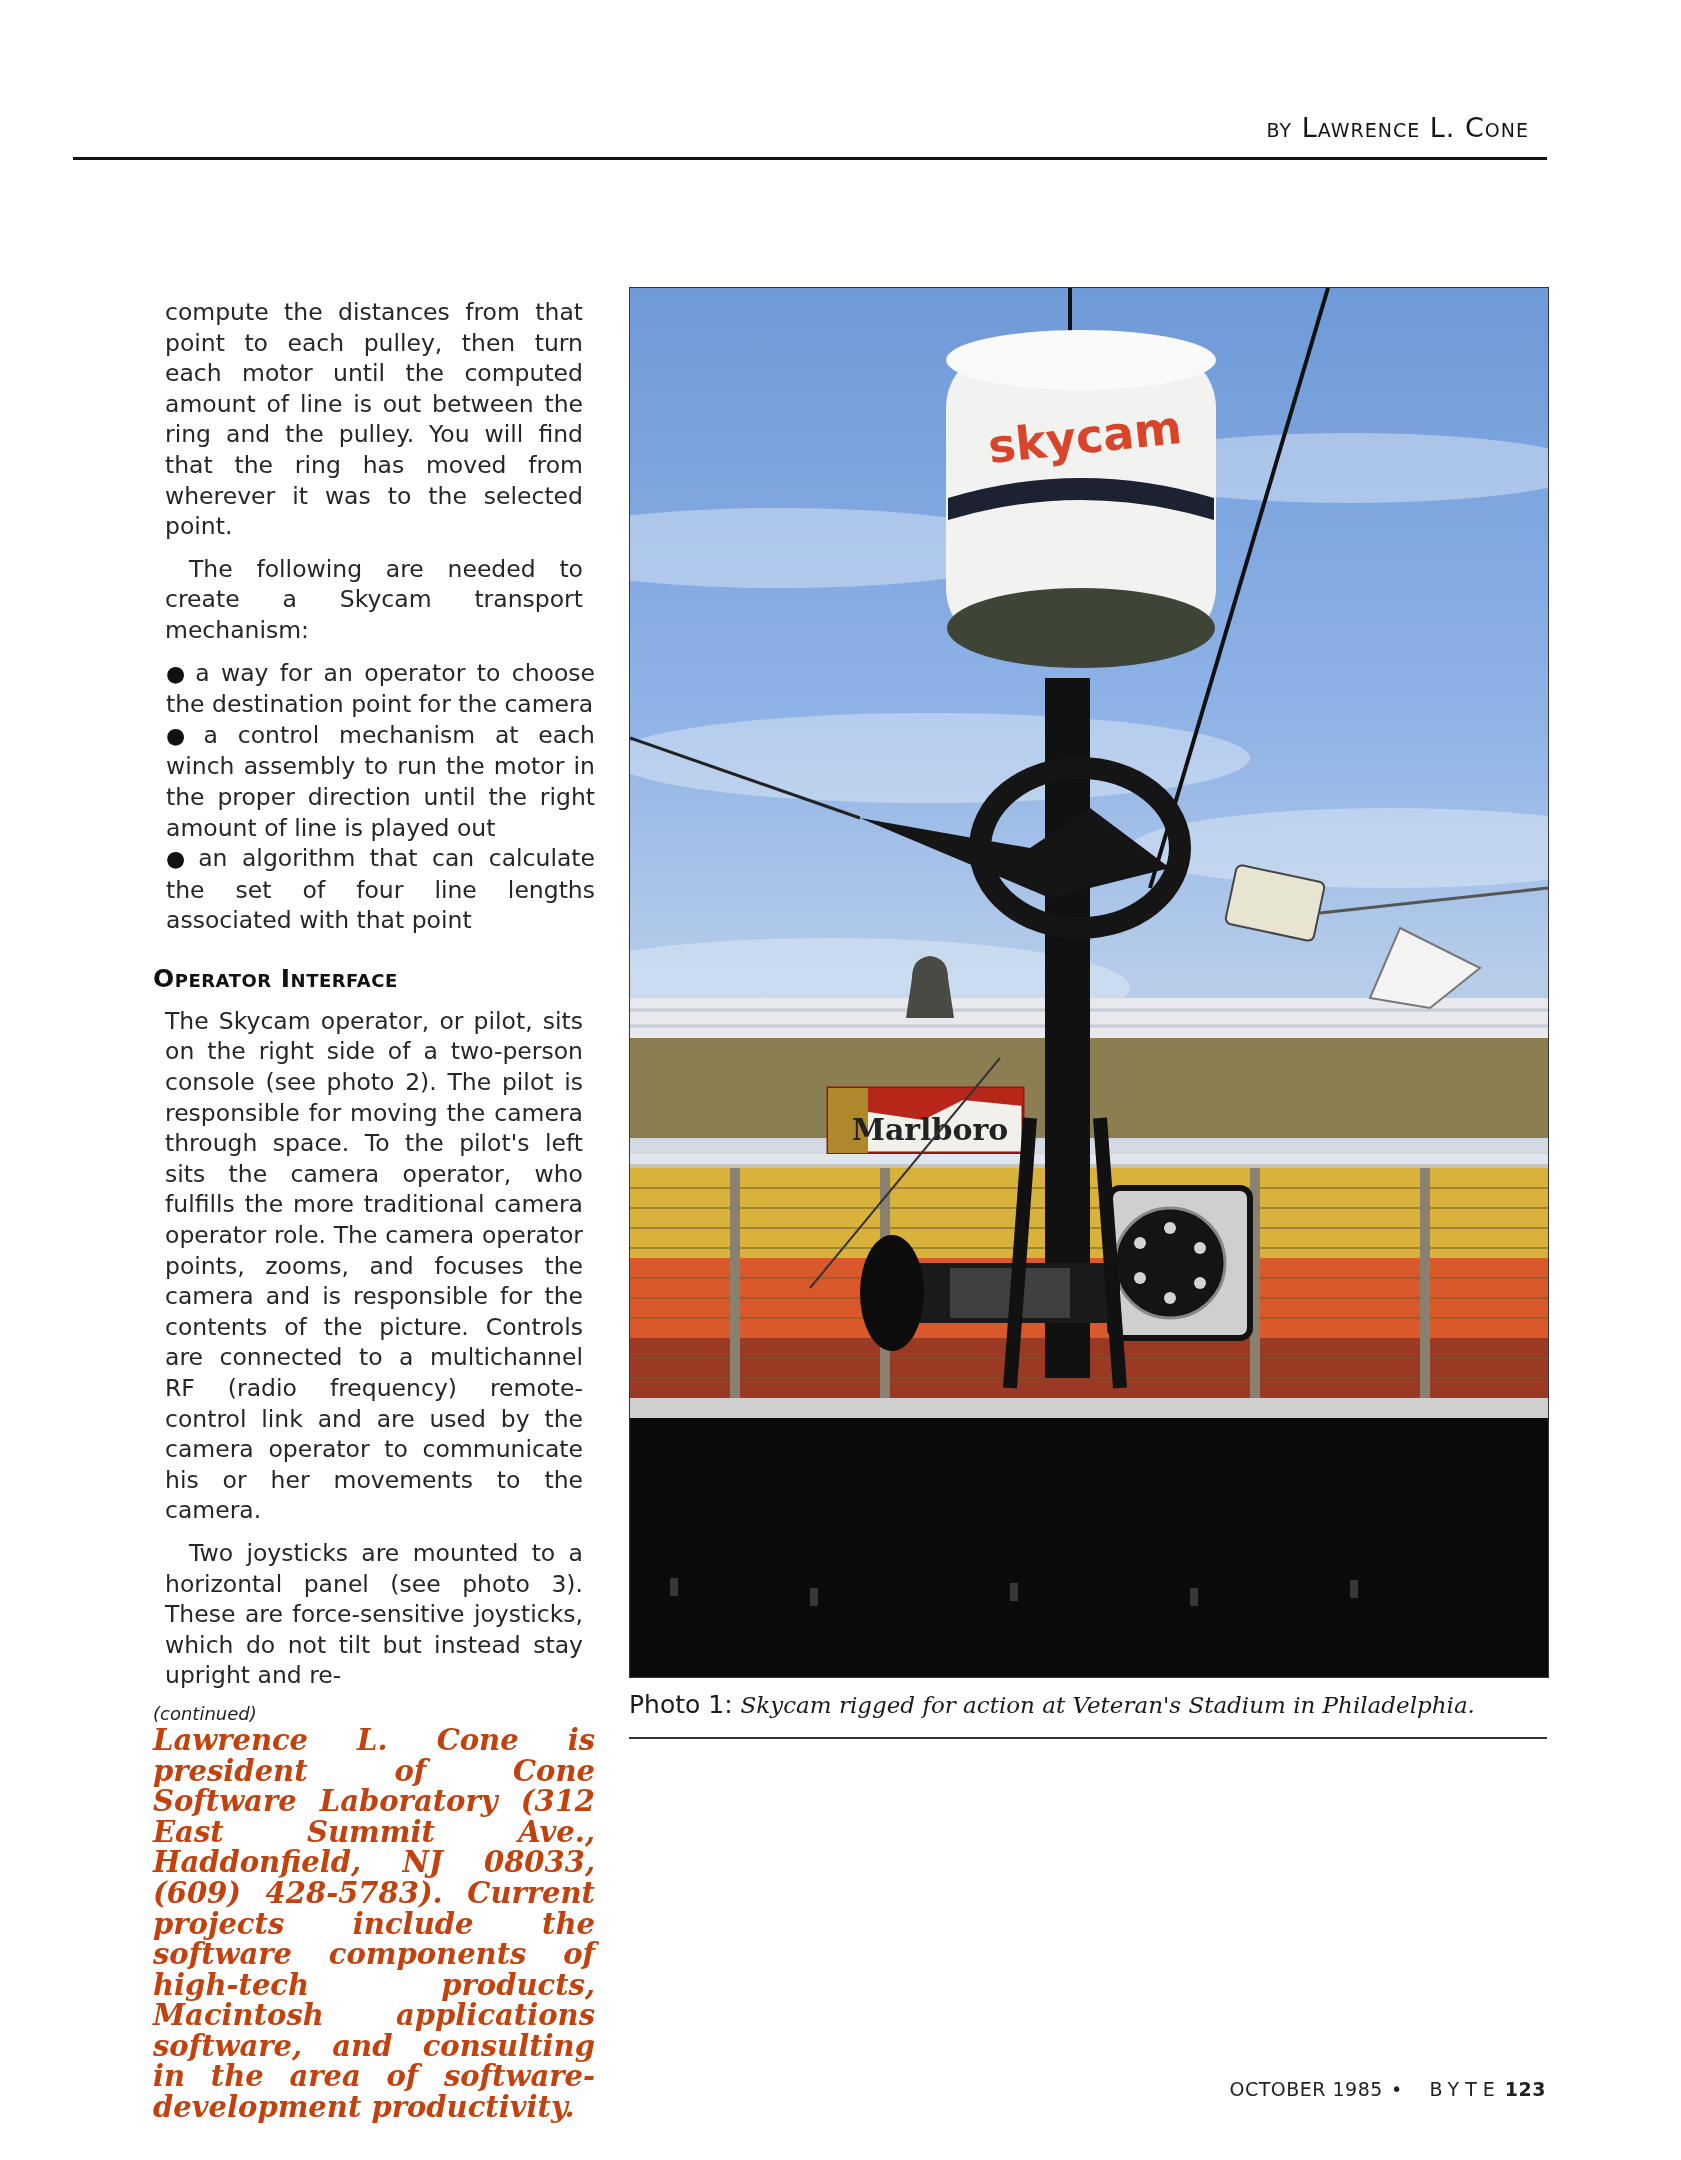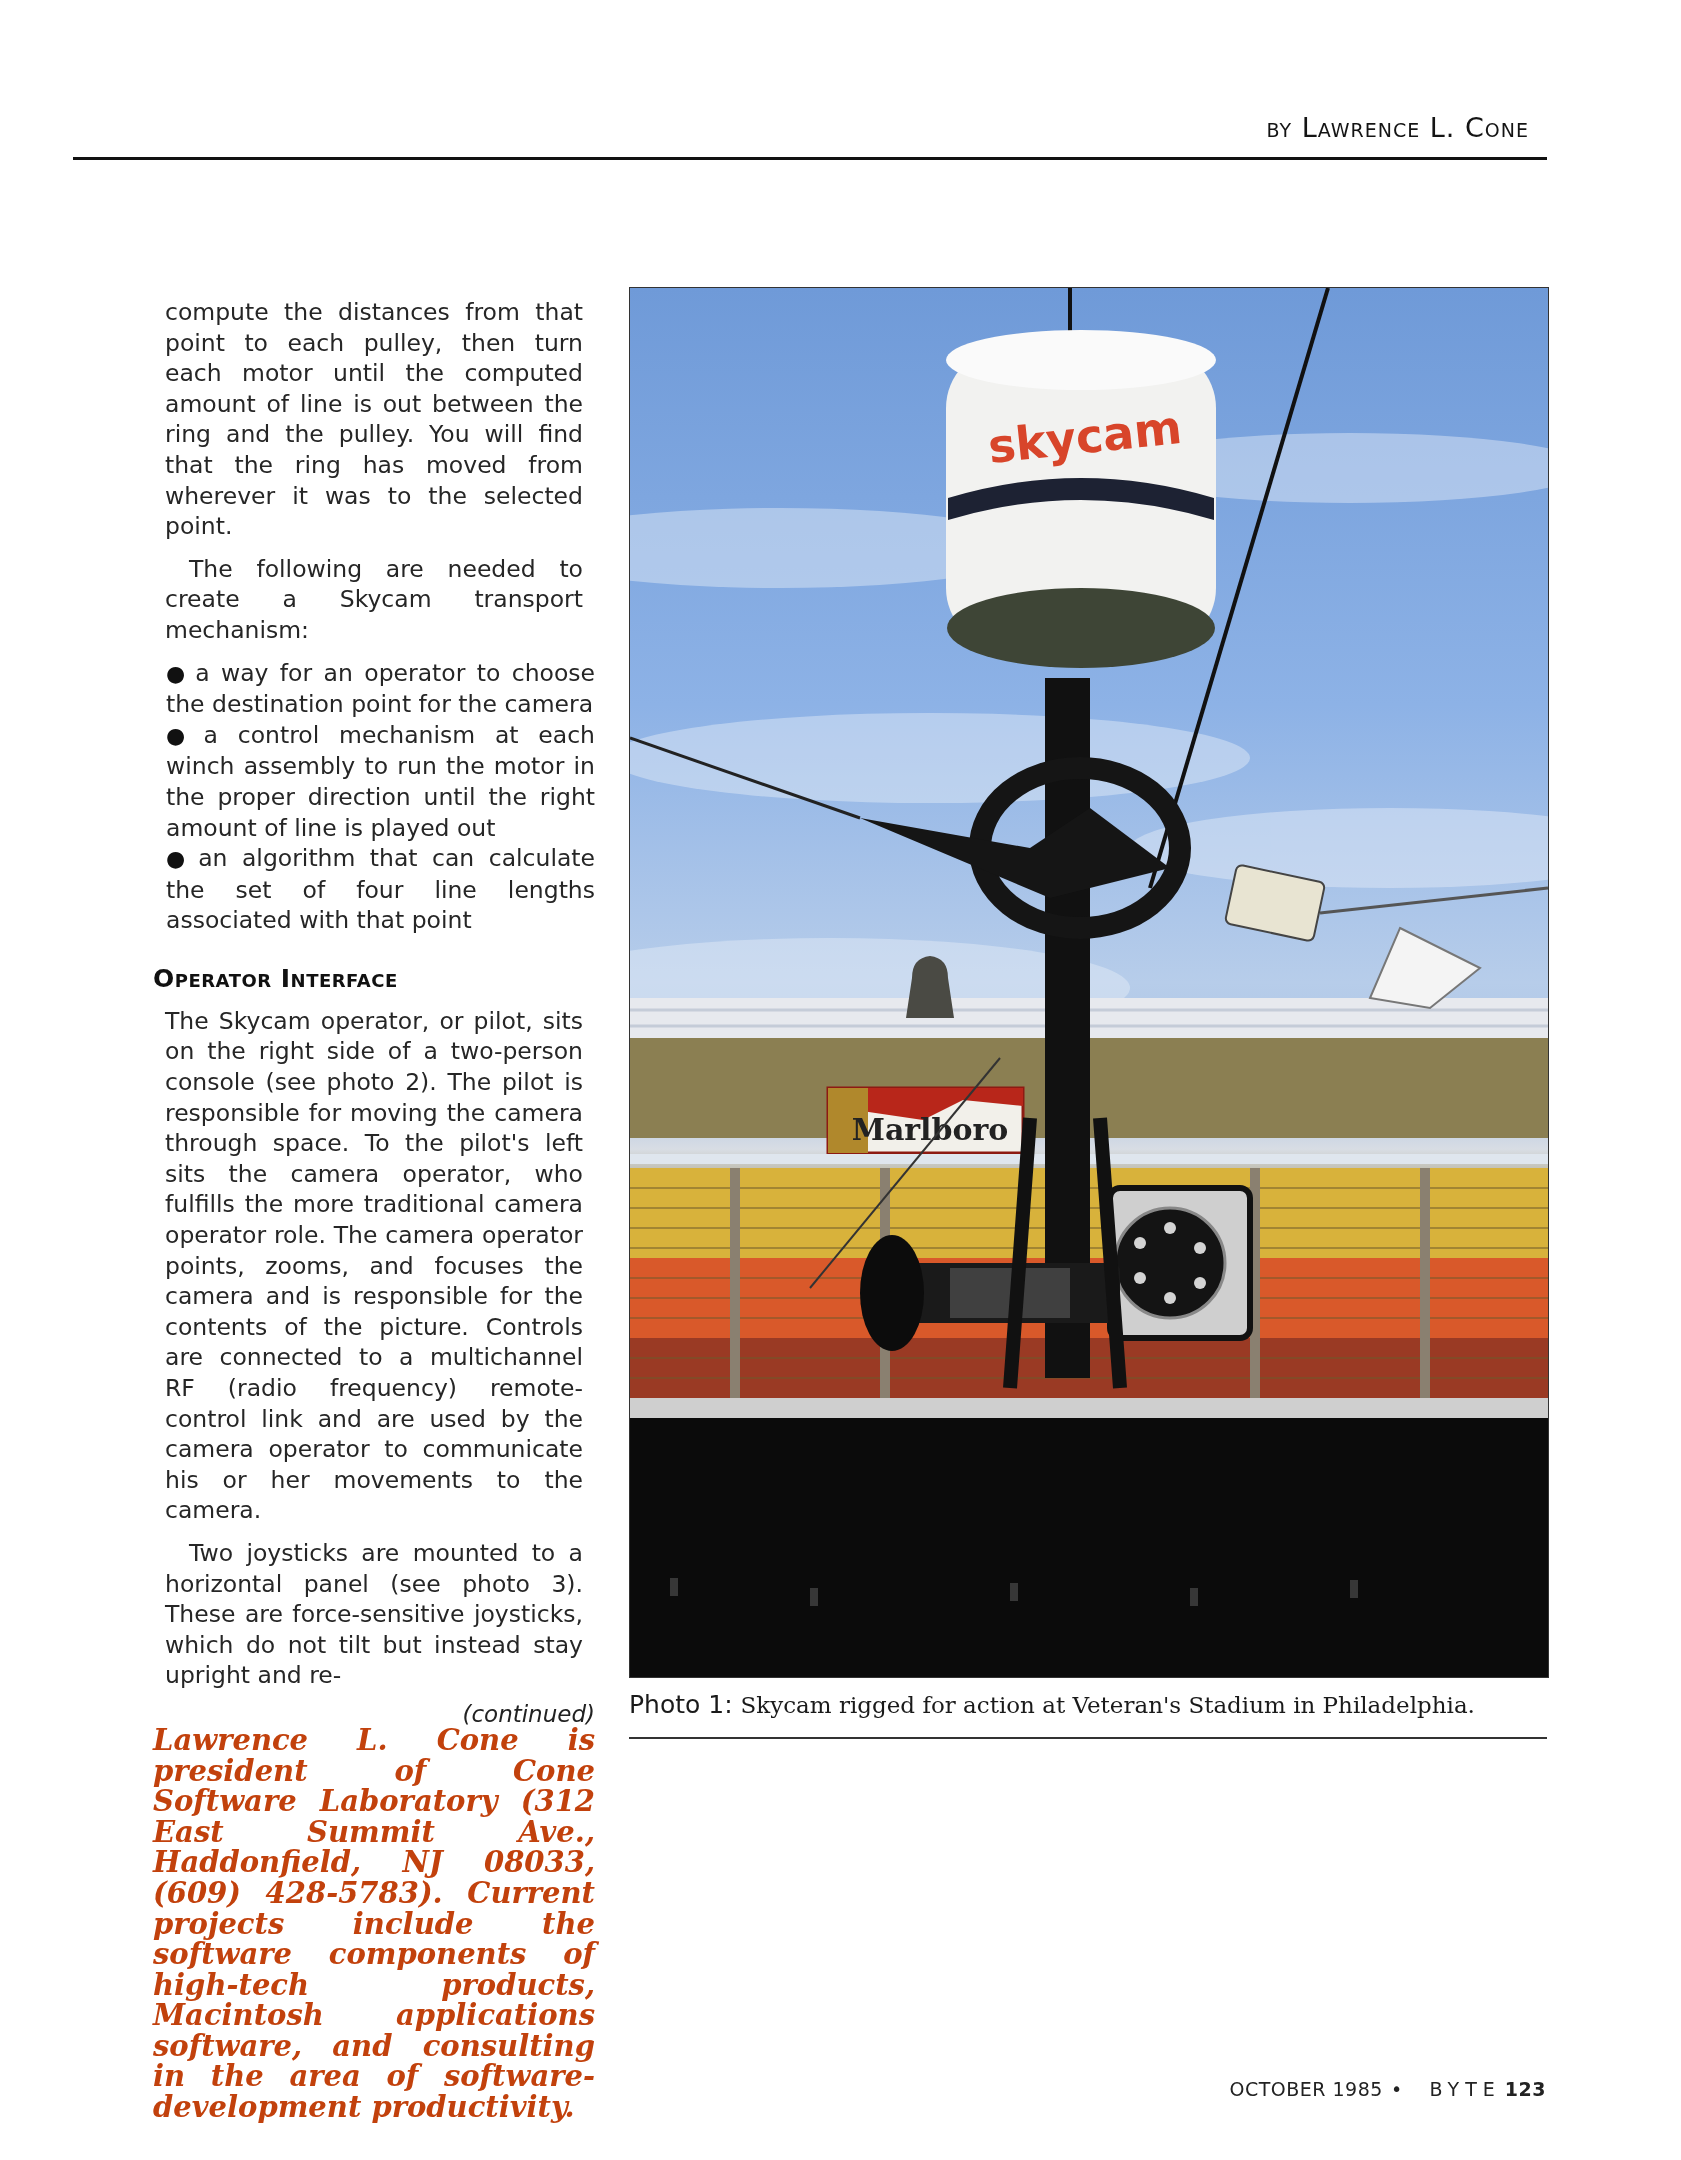--- a/index.html
+++ b/index.html
@@ -33,41 +33,41 @@
     .bullets { margin: 10px 0 0 13px; padding: 0; list-style: none; }
     .bullets li { margin: 0; }
     .bullets li .dot { font-size: 22px; margin-right: 6px; color: #111; }
     .section-head {
       margin-top: 28px;
       font-weight: bold; font-variant: small-caps;
       font-size: 25px; line-height: 30px; letter-spacing: 0.5px;
       color: #111;
     }
     .continued {
-      text-align: right; font-style: italic; font-size: 23px; line-height: 22px;
+      text-align: left; font-style: italic; font-size: 18px; line-height: 22px;
       margin-top: 2px; color: #222;
     }
     .bio {
       font-family: "DejaVu Serif", serif;
       font-style: italic; font-size: 29px; line-height: 30.6px;
       text-align: justify; color: #c2410c; font-weight: bold;
     }
     .photo {
       position: absolute; left: 629px; top: 287px; width: 918px; height: 1389px;
       border: 1px solid #333;
       overflow: hidden;
       background: linear-gradient(180deg, #6f9ad8 0%, #8db2e6 30%, #b7cdea 50%, #a9c2e3 58%, #d8dde4 62%, #9b8f63 66%, #7b7146 70%, #2a2a2a 73%);
     }
     .photo svg { position: absolute; left: 0; top: 0; }
     .caption {
       position: absolute; left: 629px; top: 1688px; width: 918px;
       font-size: 25px; line-height: 34px; color: #1a1a1a;
     }
     .caption .lbl { font-family: "DejaVu Sans", sans-serif; }
-    .caption .txt { font-family: "DejaVu Serif", serif; font-size: 23px; }
+    .caption .txt { font-family: "DejaVu Serif", serif; font-style: italic; font-size: 23px; }
     .caption-rule {
       position: absolute; left: 629px; top: 1737px; width: 918px; height: 2px; background: #333;
     }
     .footer {
       position: absolute; right: 135px; top: 2078px;
       font-size: 19px; color: #222; letter-spacing: 0.5px;
     }
     .footer .sep { margin: 0 8px; }
     .footer .mag { letter-spacing: 6px; margin-left: 19px; }
     .footer .page { font-weight: bold; margin-left: 4px; }

